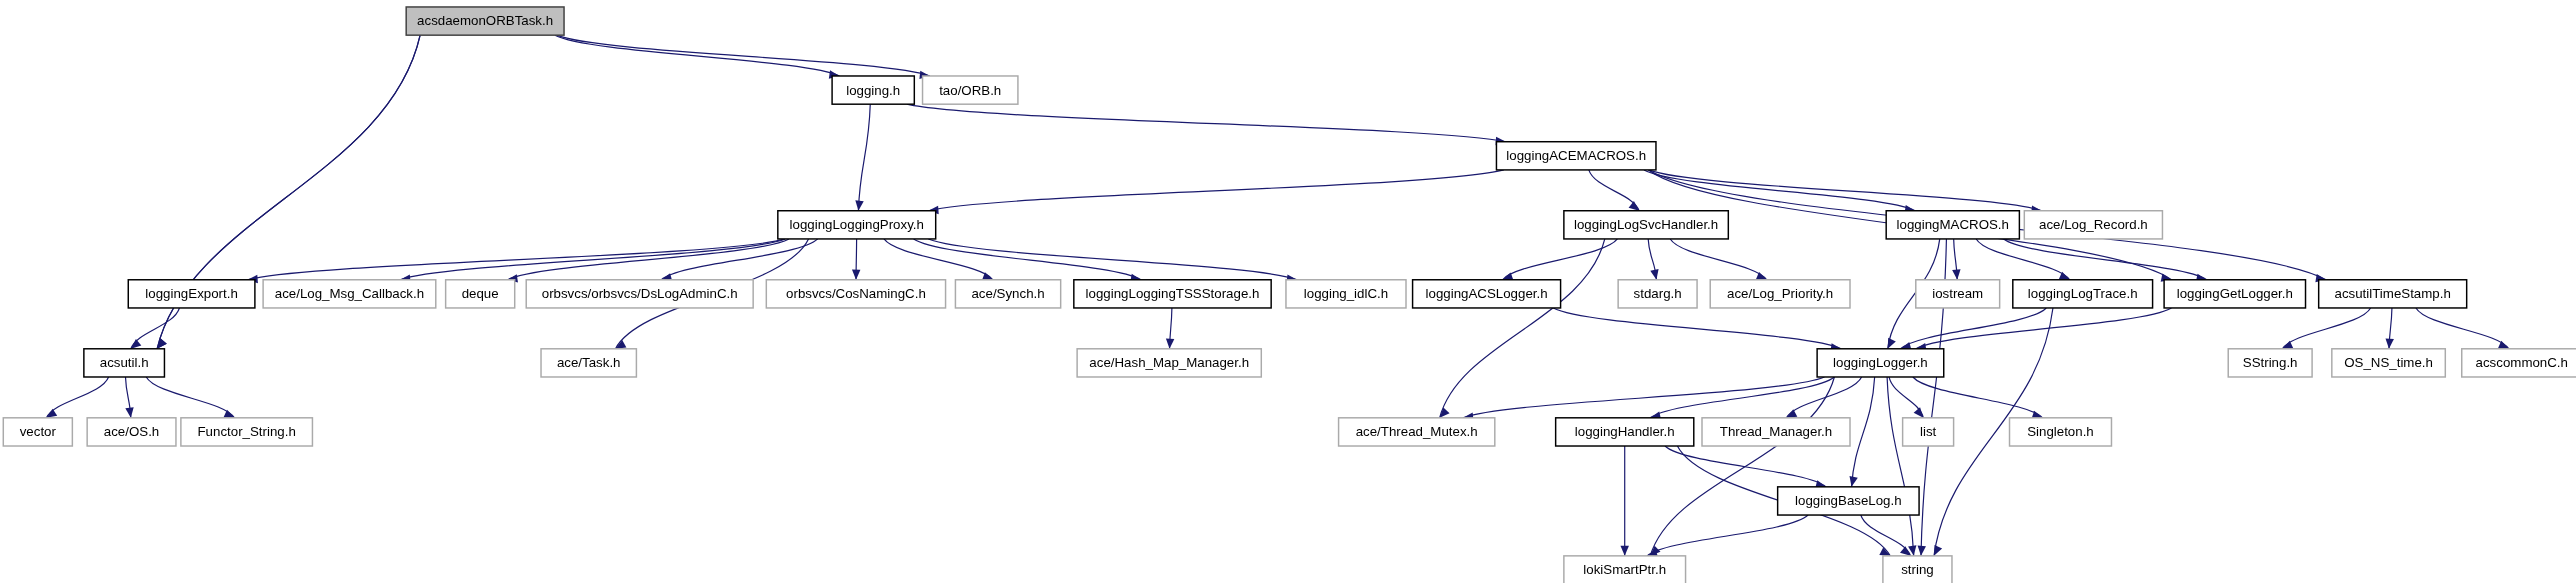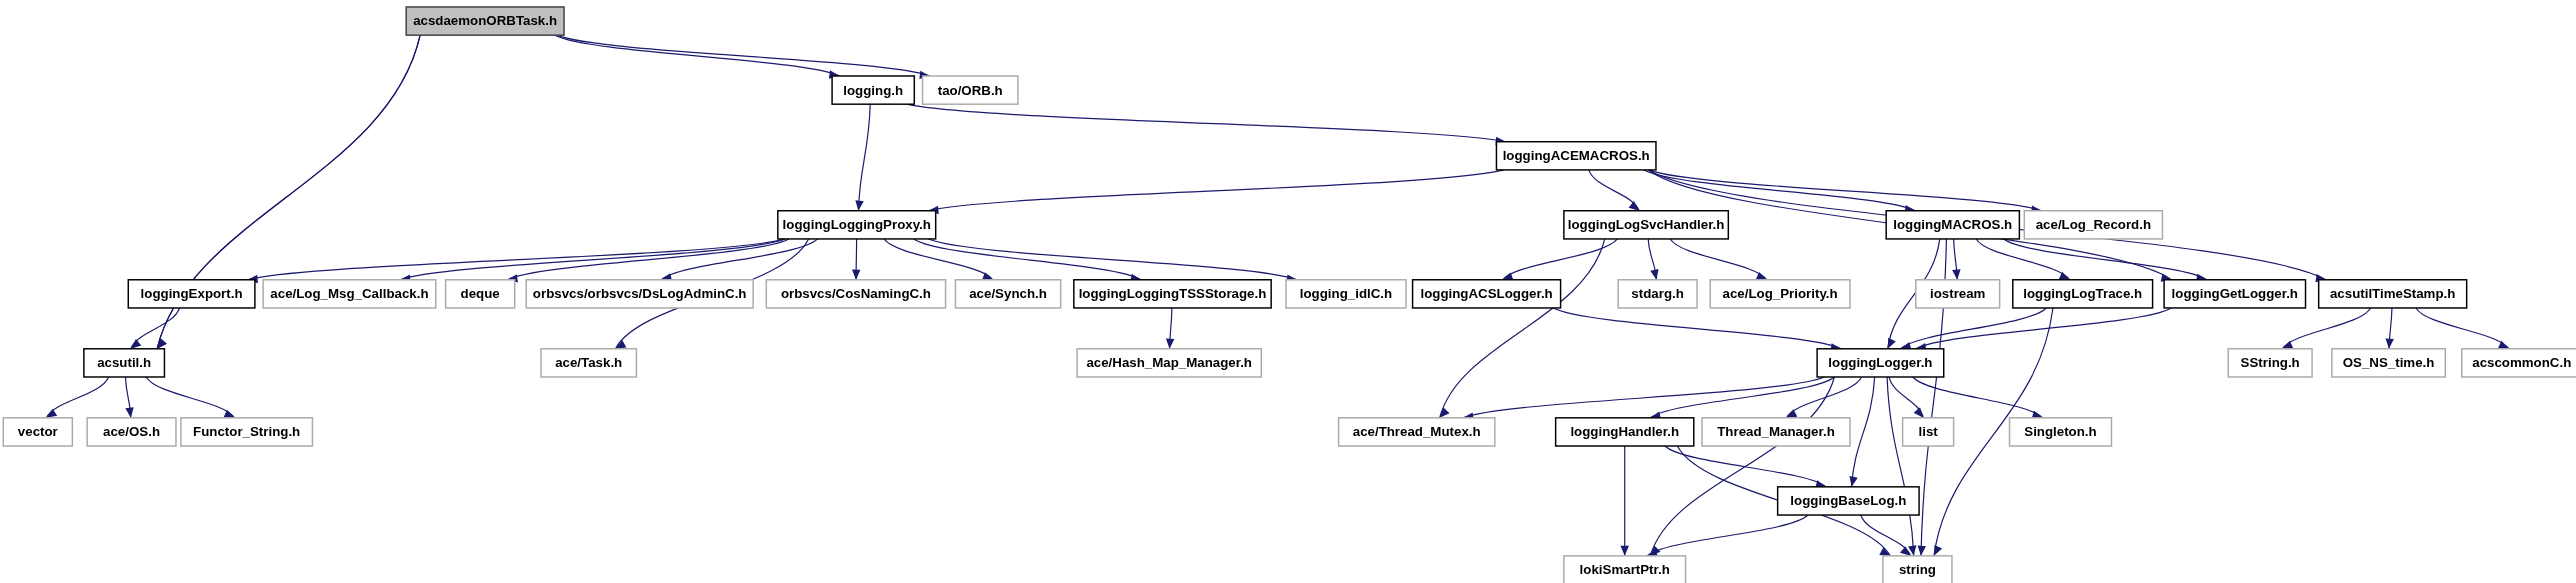--- a/index.html
+++ b/index.html
@@ -1,17 +1,17 @@
 <!DOCTYPE html>
 <html style="font-size:14.7px"><head>
 <meta charset="utf-8">
 <style>
   html,body{margin:0;padding:0;background:#ffffff;}
   body{font-family:"Liberation Sans",sans-serif;}
-  #graph-wrap{position:relative;width:2576px;height:583px;background:#ffffff;overflow:hidden;font-weight:bold;}
+  #graph-wrap{position:relative;width:2576px;height:583px;background:#ffffff;overflow:hidden;}
   svg#graph{position:absolute;left:0;top:0;width:2576px;height:583px;display:block;}
   .node-rect{stroke-width:1.6;}
   .node-internal{fill:#ffffff;stroke:#000000;}
   .node-external{fill:#ffffff;stroke:#aaaaaa;}
   .node-root{fill:#bfbfbf;stroke:#404040;}
   .node-label{font-family:"Liberation Sans",sans-serif;font-size:14.5px;fill:#000000;
                text-anchor:middle;dominant-baseline:middle;}
   .edge{fill:none;stroke:#1a1a6e;stroke-width:1.3;}
   .arrow{fill:#1a1a6e;stroke:none;}
 </style>

